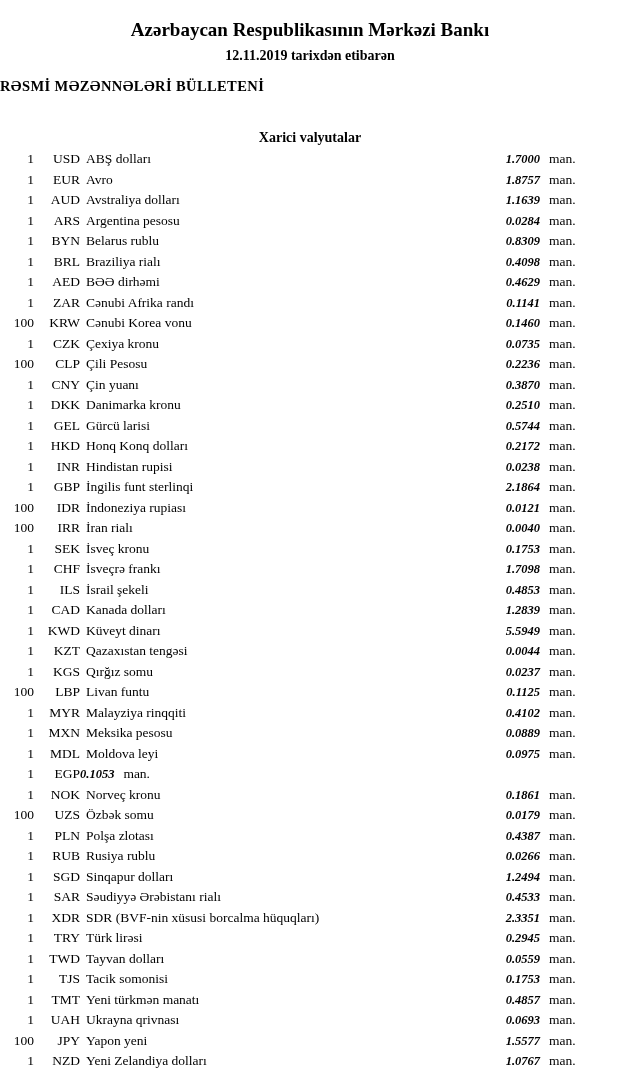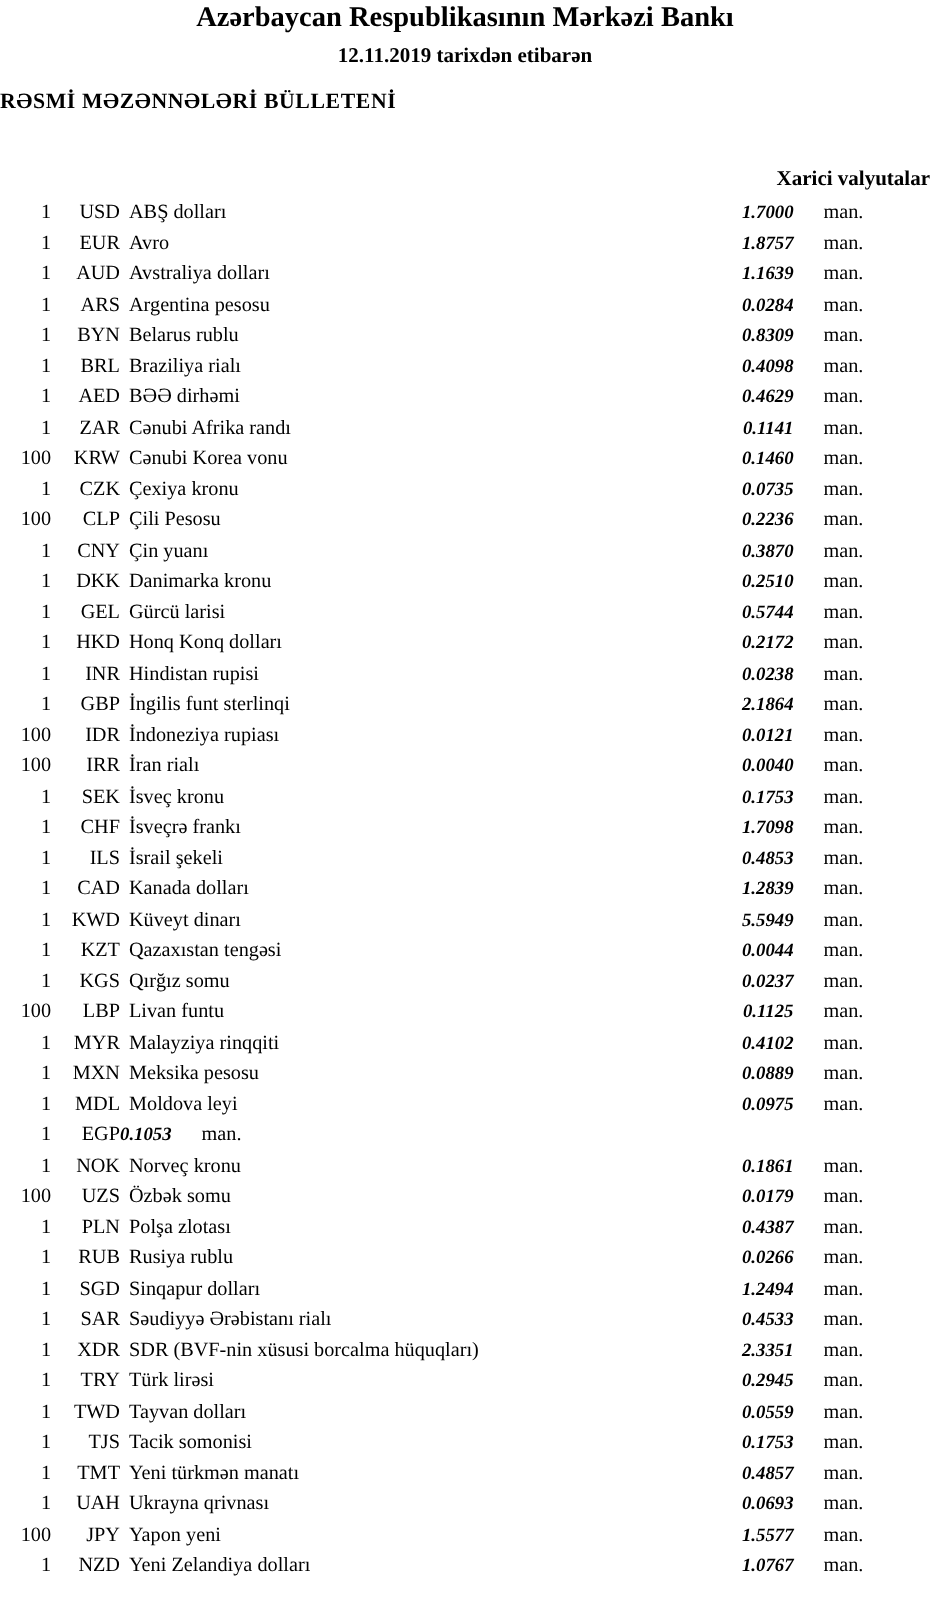--- a/index.html
+++ b/index.html
@@ -4,21 +4,21 @@
 <style>
   * { margin: 0; padding: 0; box-sizing: border-box; }
   html, body { background: #ffffff; }
   body {
     width: 620px;
     height: 1073px;
     font-family: "Liberation Serif", "DejaVu Serif", serif;
     color: #000;
     overflow: hidden;
   }
-  .page { width: 620px; padding-top: 0; }
+  .page { width: 620px; padding-top: 18px; }
   .title {
     text-align: center;
     font-weight: bold;
     font-size: 19px;
     line-height: 24px;
   }
   .date-line {
     text-align: center;
     font-weight: bold;
     font-size: 14px;
@@ -33,21 +33,21 @@
   }
   .bulletin-title {
     text-align: left;
     font-weight: bold;
     font-size: 14.5px;
     line-height: 18px;
     letter-spacing: 0.4px;
     margin-top: 13px;
   }
   .section-title {
-    text-align: right;
+    text-align: center;
     font-weight: bold;
     font-size: 14px;
     line-height: 17px;
     margin-top: 34px;
   }
   .rates-table { margin-top: 5px; }
   .row {
     display: flex;
     align-items: baseline;
     height: 20.5px;
@@ -58,21 +58,21 @@
   .qty   { width: 24px; text-align: right; flex: none; }
   .code  { width: 40px; text-align: right; margin-left: 6px; flex: none; }
   .name  { flex: 1 1 auto; margin-left: 6px; overflow: hidden; }
   .rate  {
     flex: none;
     text-align: center;
     font-weight: bold;
     font-style: italic;
     font-size: 12.5px;
   }
-  .unit  { width: 32px; margin-left: 20px; flex: none; }
+  .unit  { width: 32px; margin-left: 9px; flex: none; }
 </style>
 </head>
 <body>
 
 <div class="page">
   <div>
     <div class="title">Azərbaycan Respublikasının Mərkəzi Bankı</div>
     <div class="date-line">12.11.2019 tarixdən etibarən</div>
     <div class="bulletin-title">RƏSMİ MƏZƏNNƏLƏRİ BÜLLETENİ</div>
   </div>

